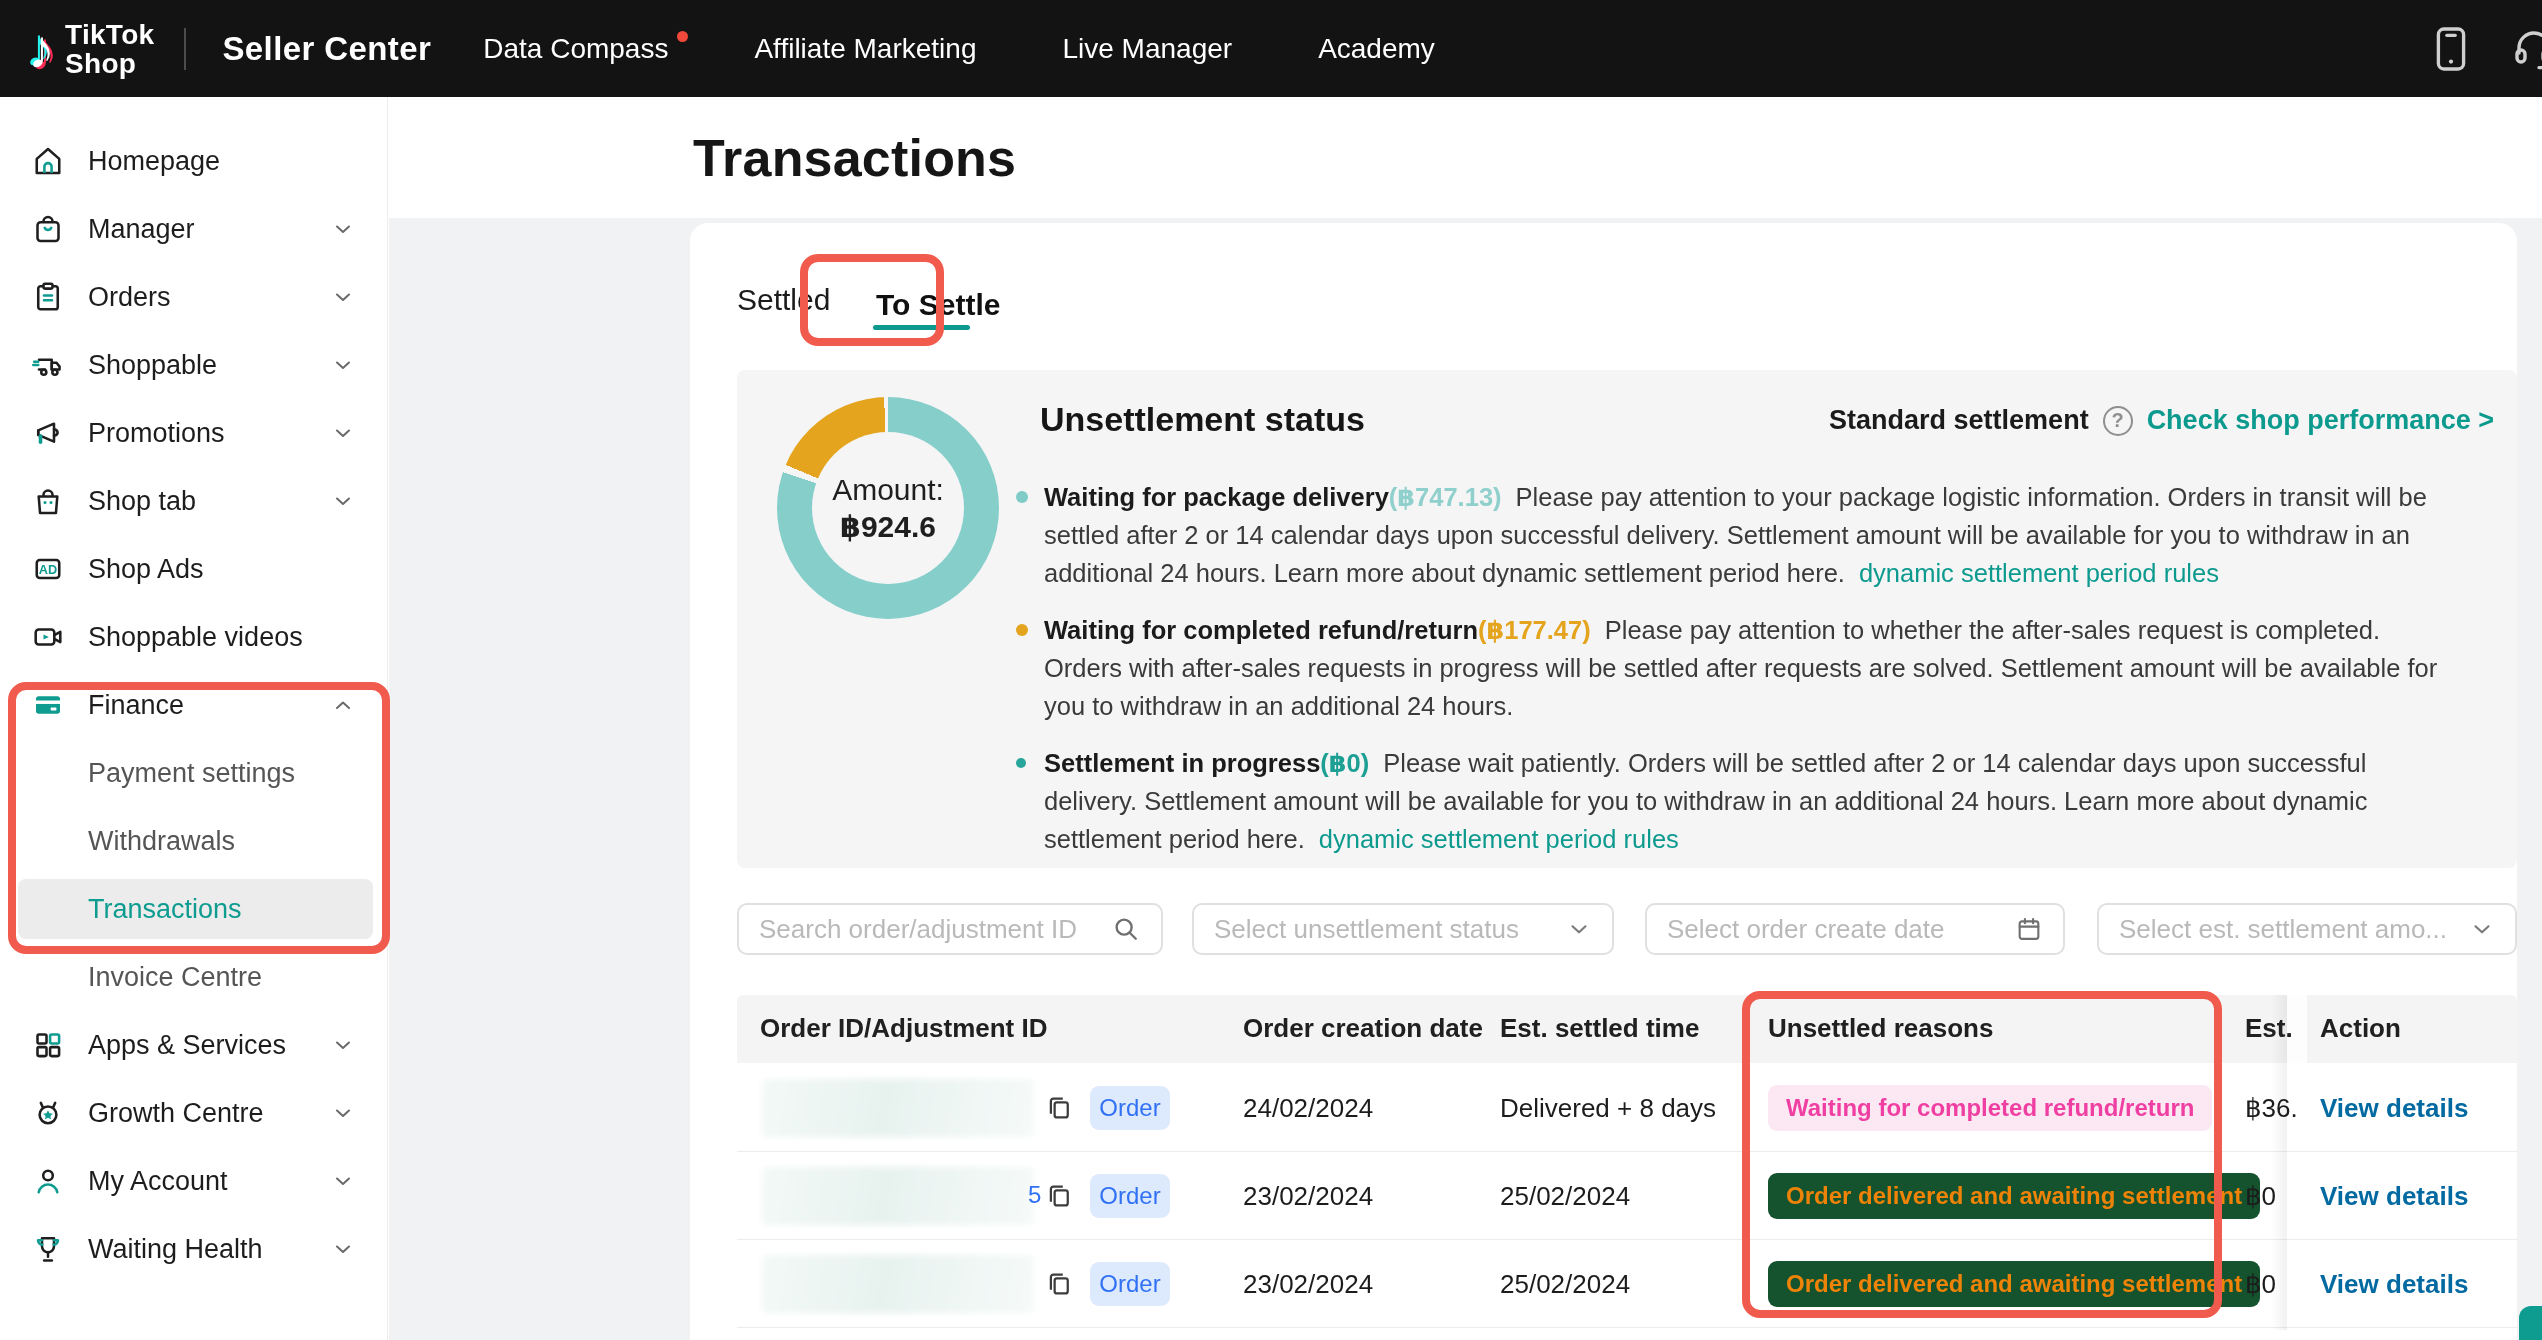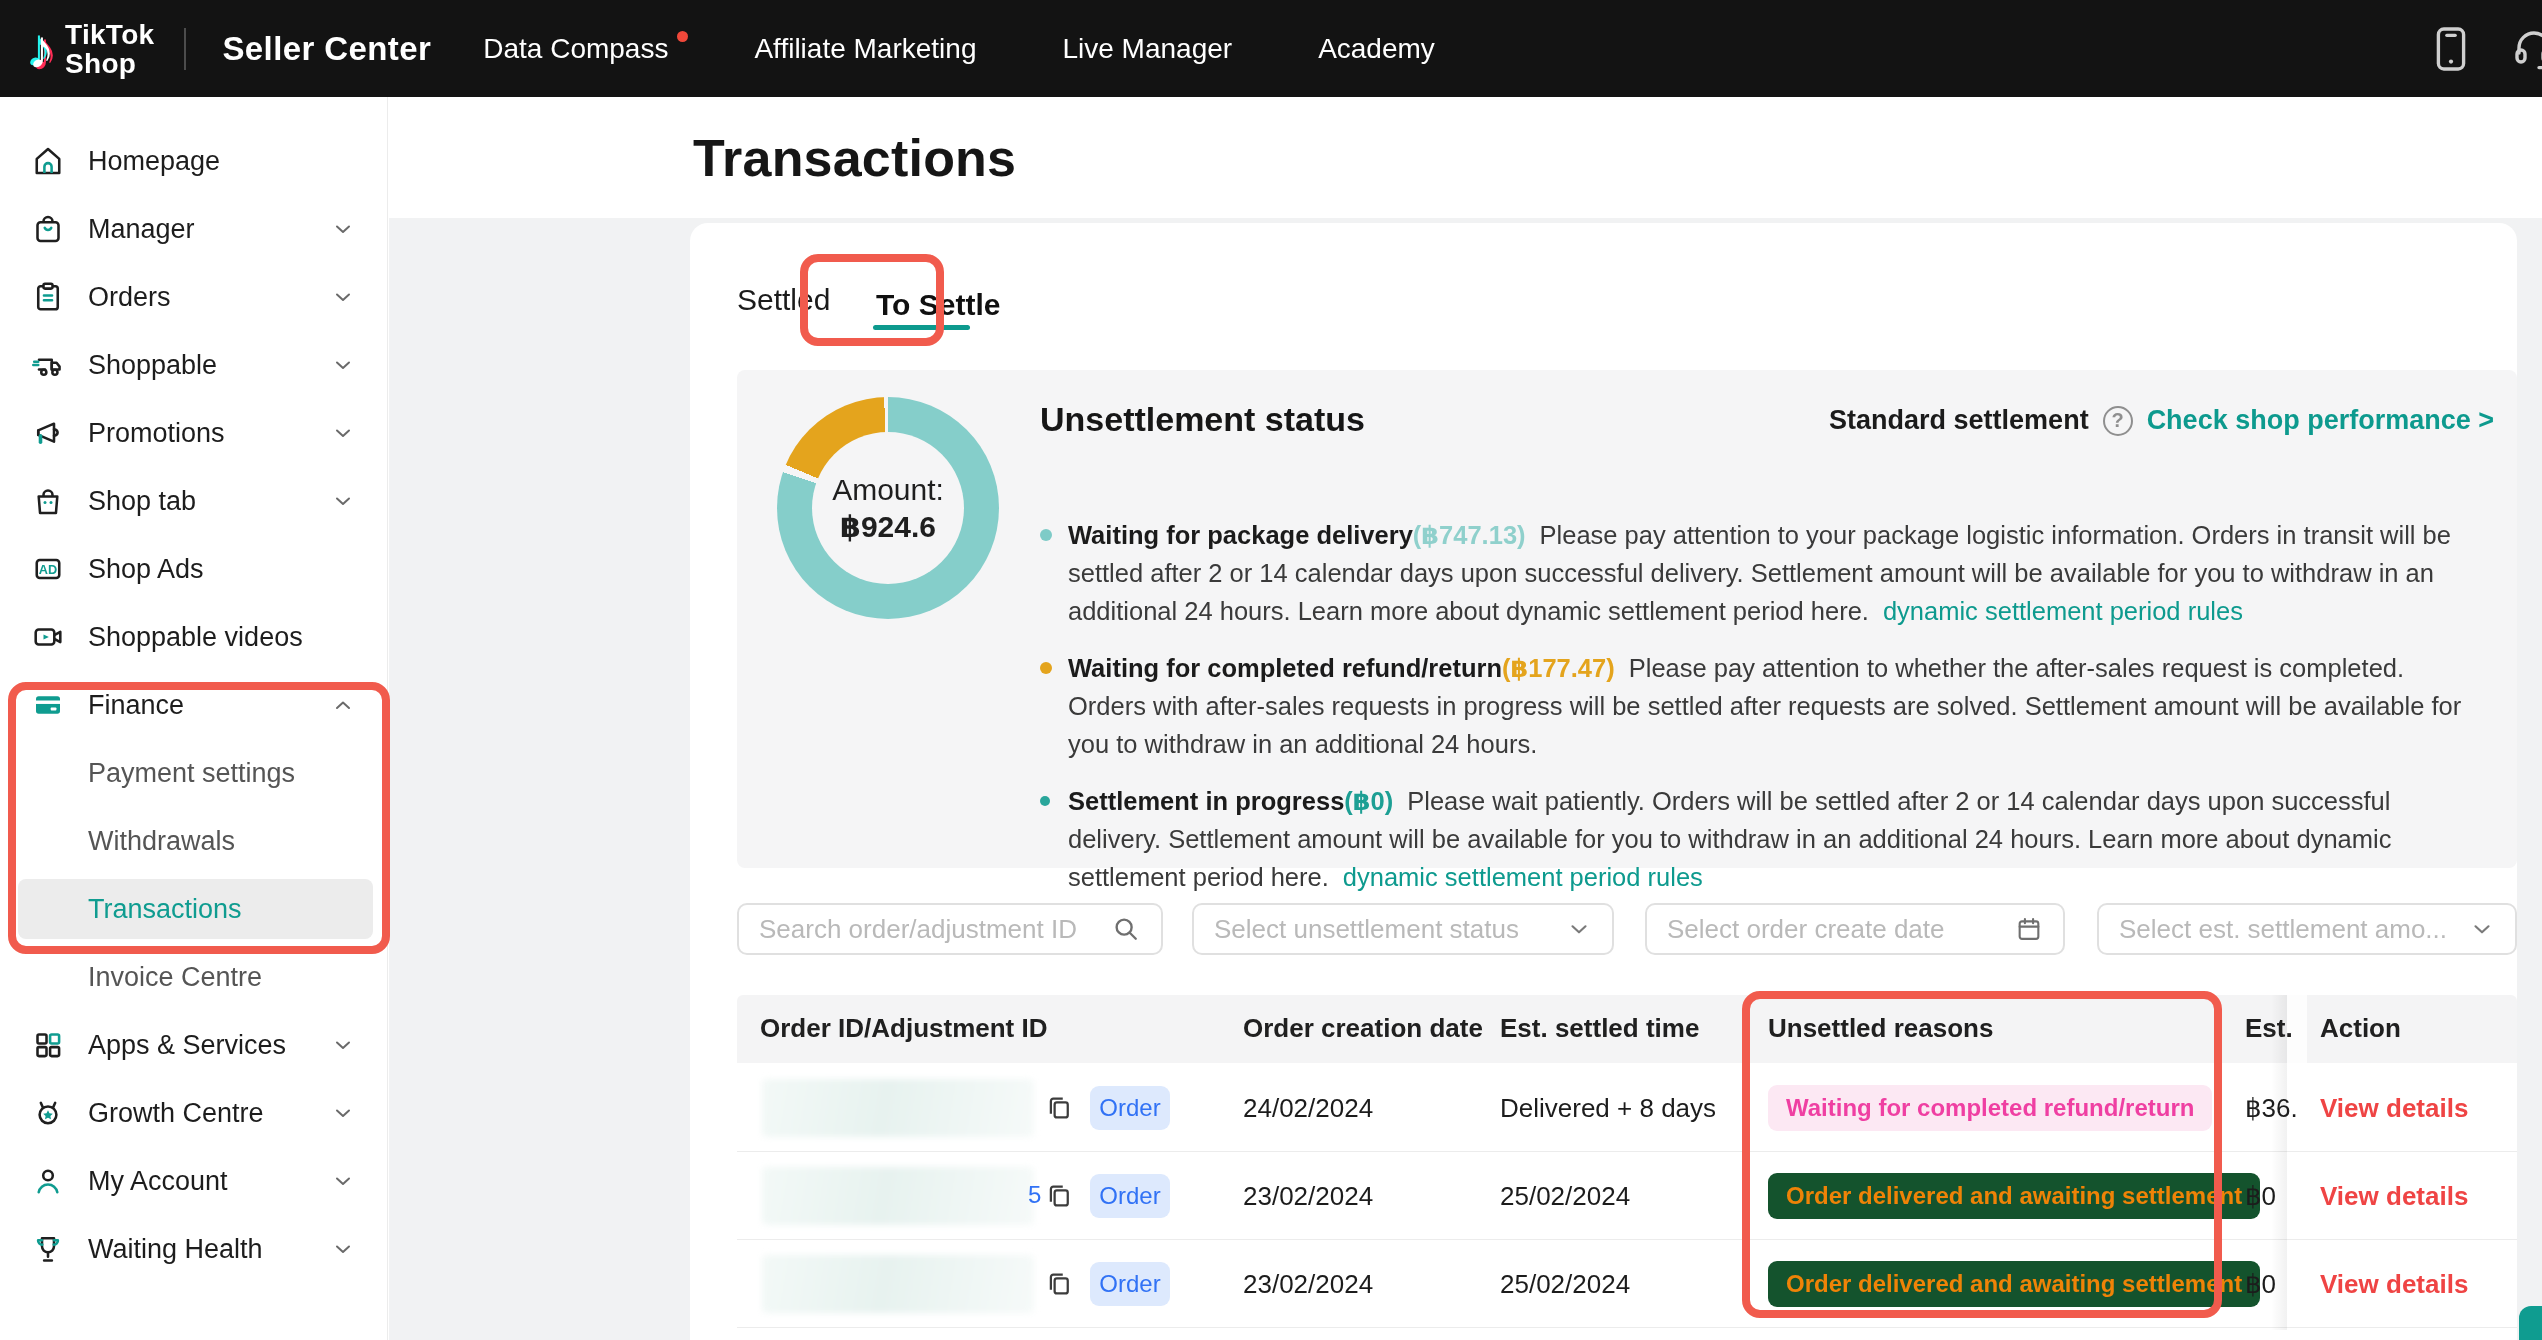--- a/index.html
+++ b/index.html
@@ -46,21 +46,21 @@
   #donut { position:absolute; left:777px; top:397px; width:222px; height:222px; border-radius:50%; display:flex; align-items:center; justify-content:center; }
   #donut-hole { width:152px; height:152px; border-radius:50%; background:#f5f5f6; display:flex; flex-direction:column; align-items:center; justify-content:center; gap:2px; }
   .donut-label { font-size:30px; font-weight:400; color:#1f1f1f; }
   .donut-value { font-size:30px; font-weight:600; color:#1f1f1f; }
   #panel-heading { position:absolute; left:1040px; top:400px; font-size:34px; font-weight:700; color:#161616; }
   #panel-right { position:absolute; right:48px; top:405px; display:flex; align-items:center; gap:14px; }
   #settlement-type { font-size:27px; font-weight:700; color:#1b1b1b; }
   .q-icon { width:30px; height:30px; border-radius:50%; border:2px solid #8f8f8f; color:#8f8f8f; font-size:20px; display:flex; align-items:center; justify-content:center; font-weight:600; }
   #check-link { font-size:27px; font-weight:600; color:#0d9a8e; cursor:pointer; }
 
-  #bullets { position:absolute; left:1040px; top:478px; width:1448px;margin-top:38px; }
+  #bullets { position:absolute; left:1016px; top:478px; width:1448px; }
   .bullet { position:relative; padding-left:28px; font-size:25.5px; line-height:38px; color:#3a3a3a; margin-bottom:19px; }
   .bullet::before { content:""; position:absolute; left:0; top:13px; width:12px; height:12px; border-radius:50%; background:#7ecbc7; }
   .bullet.b2::before { background:#e4a41d; }
   .bullet.b3::before { width:10px; height:10px; top:14px; background:#29a69b; }
   .b-title { font-weight:700; color:#1b1b1b; }
   .b-amt { font-weight:600; }
   .b1 .b-amt { color:#8fd0cc; }
   .b2 .b-amt { color:#e4a41d; }
   .b3 .b-amt { color:#1d9f94; }
   .b-gap { display:inline-block; width:14px; }
@@ -82,21 +82,21 @@
   .row-divider { position:absolute; left:737px; width:1780px; height:1px; background:#ececec; }
   .cell { position:absolute; font-size:26px; color:#1c1c1c; white-space:nowrap; z-index:3; }
   .blur-id { position:absolute; width:272px; height:58px; border-radius:5px;
      background:linear-gradient(100deg,#f3f9f7 0%,#e7f2ef 45%,#f6faf9 100%); filter:blur(3px); }
   .copy-ic { position:absolute; display:flex; cursor:pointer; z-index:3; }
   .order-badge { position:absolute; width:80px; height:44px; border-radius:9px; background:#dde9fd; color:#3172f5; font-size:24px; font-weight:500; display:flex; align-items:center; justify-content:center; z-index:3; }
   .reason-badge { position:absolute; height:46px; border-radius:9px; padding:0 18px; display:flex; align-items:center; font-size:24px; font-weight:600; white-space:nowrap; z-index:3; }
   .reason-pink { background:#fce8f3; color:#ef3fa2; }
   .reason-orange { background:#14532d; color:#ef8307; }
   .amount-clip { position:absolute; width:52px; overflow:hidden; font-size:26px; color:#1c1c1c; white-space:nowrap; z-index:3; }
-  .view-details { position:absolute; font-size:26px; font-weight:600; color:#ef4444; cursor:pointer; white-space:nowrap; z-index:3; }
+  .view-details { position:absolute; font-size:26px; font-weight:600; color:#0369a1; cursor:pointer; white-space:nowrap; z-index:3; }
   .id-hint { position:absolute; font-size:24px; color:#3172f5; z-index:3; }
 
   #sticky-gap { position:absolute; left:2287px; top:995px; width:20px; height:68px; background:#fdfdfd; z-index:2; }
   #sticky-shadow { position:absolute; left:2271px; top:995px; width:16px; height:335px; background:linear-gradient(90deg, rgba(0,0,0,0) 0%, rgba(0,0,0,0.055) 100%); z-index:2; }
 
   
   .hl-box { position:absolute; border:8px solid #f15b4d; border-radius:18px; z-index:25; pointer-events:none; }
   #hl-tab { left:800px; top:254px; width:144px; height:92px; }
   #hl-finance { left:8px; top:682px; width:382px; height:272px; }
   #hl-reasons { left:1742px; top:991px; width:480px; height:327px; }

